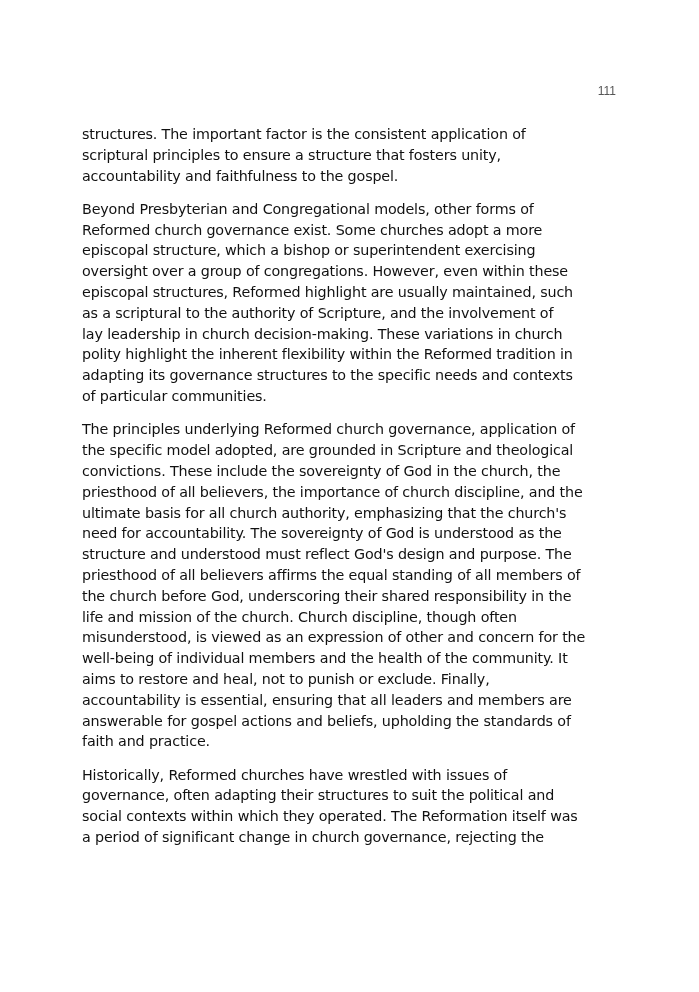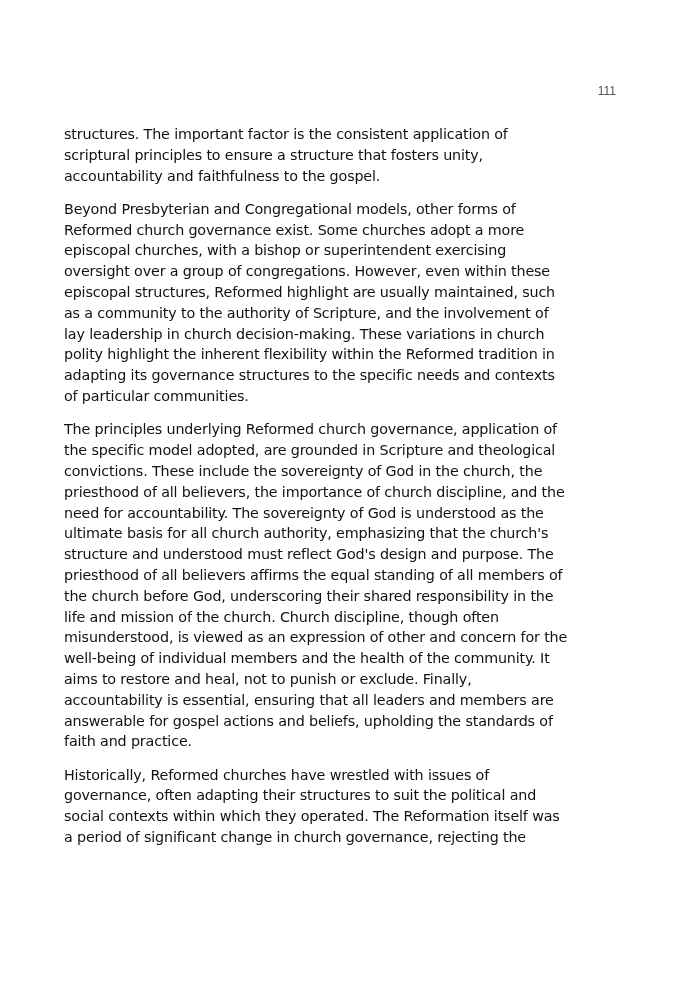--- a/index.html
+++ b/index.html
@@ -26,21 +26,21 @@
       top: 84px;
       left: 560px;
       width: 56px;
       text-align: right;
       font-family: "Liberation Sans", sans-serif;
       font-size: 12px;
       color: #555555;
     }
     .body-text {
       position: absolute;
-      left: 64px;
+      left: 82px;
       top: 124px;
       width: 540px;
       font-family: "DejaVu Sans", sans-serif;
       font-size: 14.3px;
       line-height: 20.8px;
       color: #111111;
       letter-spacing: -0.15px;
       word-spacing: 0px;
     }
     .para {
@@ -60,37 +60,37 @@
   <div class="body-text">
     <p class="para">
       <span class="line">structures. The important factor is the consistent application of</span>
       <span class="line">scriptural principles to ensure a structure that fosters unity,</span>
       <span class="line">accountability and faithfulness to the gospel.</span>
     </p>
 
     <p class="para">
       <span class="line">Beyond Presbyterian and Congregational models, other forms of</span>
       <span class="line">Reformed church governance exist. Some churches adopt a more</span>
-      <span class="line">episcopal churches, with a bishop or superintendent exercising</span>
+      <span class="line">episcopal structure, which a bishop or superintendent exercising</span>
       <span class="line">oversight over a group of congregations. However, even within these</span>
       <span class="line">episcopal structures, Reformed highlight are usually maintained, such</span>
-      <span class="line">as a community to the authority of Scripture, and the involvement of</span>
+      <span class="line">as a scriptural to the authority of Scripture, and the involvement of</span>
       <span class="line">lay leadership in church decision-making. These variations in church</span>
       <span class="line">polity highlight the inherent flexibility within the Reformed tradition in</span>
       <span class="line">adapting its governance structures to the specific needs and contexts</span>
       <span class="line">of particular communities.</span>
     </p>
 
     <p class="para">
       <span class="line">The principles underlying Reformed church governance, application of</span>
       <span class="line">the specific model adopted, are grounded in Scripture and theological</span>
       <span class="line">convictions. These include the sovereignty of God in the church, the</span>
       <span class="line">priesthood of all believers, the importance of church discipline, and the</span>
+      <span class="line">ultimate basis for all church authority, emphasizing that the church's</span>
       <span class="line">need for accountability. The sovereignty of God is understood as the</span>
-      <span class="line">ultimate basis for all church authority, emphasizing that the church's</span>
       <span class="line">structure and understood must reflect God's design and purpose. The</span>
       <span class="line">priesthood of all believers affirms the equal standing of all members of</span>
       <span class="line">the church before God, underscoring their shared responsibility in the</span>
       <span class="line">life and mission of the church. Church discipline, though often</span>
       <span class="line">misunderstood, is viewed as an expression of other and concern for the</span>
       <span class="line">well-being of individual members and the health of the community. It</span>
       <span class="line">aims to restore and heal, not to punish or exclude. Finally,</span>
       <span class="line">accountability is essential, ensuring that all leaders and members are</span>
       <span class="line">answerable for gospel actions and beliefs, upholding the standards of</span>
       <span class="line">faith and practice.</span>

